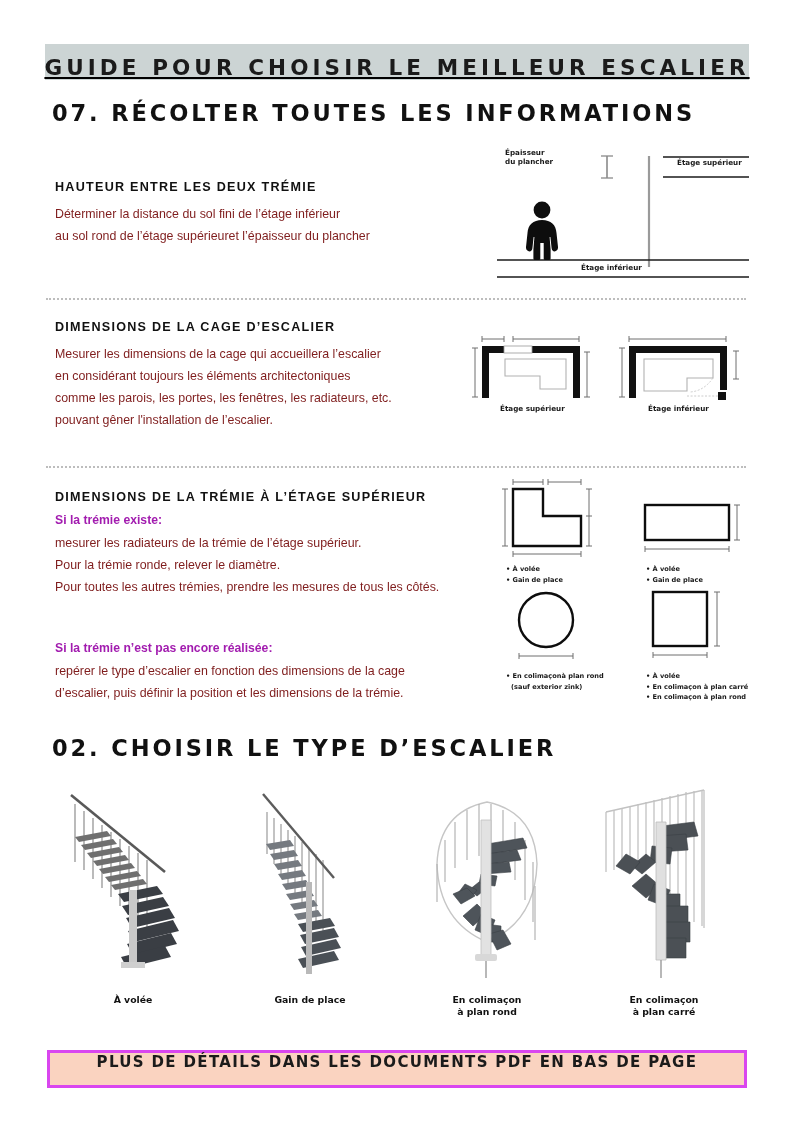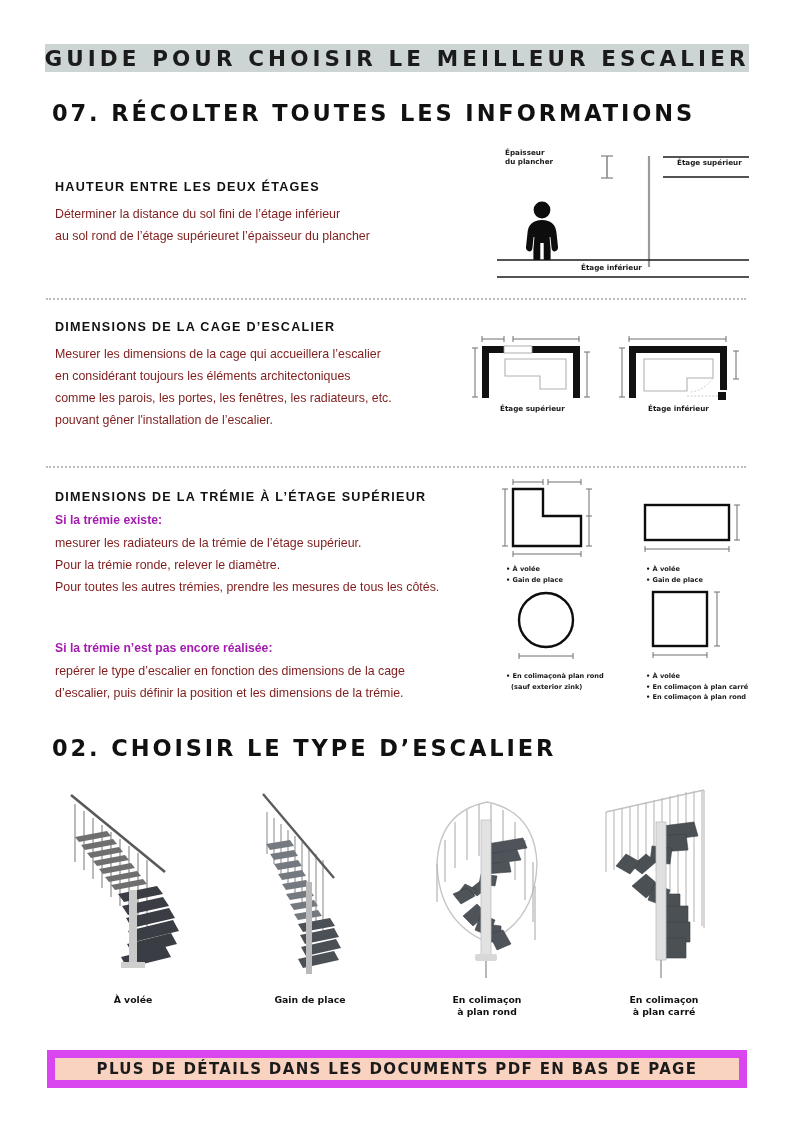--- a/index.html
+++ b/index.html
@@ -12,23 +12,23 @@
     position: relative;
     overflow: hidden;
   }
 
   .page { position: absolute; inset: 0; }
 
   
   .title-banner {
     position: absolute;
     left: 45px; top: 44px;
-    width: 704px; height: 28px;
+    width: 704px; height: 36px;
     background: #ccd4d4;
-    display: flex; align-items: center; justify-content: center;
+    display: flex; align-items: flex-end; justify-content: center; text-decoration: underline;
   }
   .title-banner-text {
     font-size: 21.5px;
     font-weight: 700;
     letter-spacing: 4.1px;
     color: #1b1b1b;
     font-family: "DejaVu Sans", sans-serif;
     white-space: nowrap;
   }
 
@@ -125,22 +125,22 @@
     line-height: 11.5px;
     text-align: center;
   }
 
   
   .cta {
     position: absolute;
     left: 47px; top: 1050px;
     width: 700px; height: 38px;
     background: #fad3c0;
-    border: 8px solid #d946ef;
-    display: flex; align-items: center; justify-content: center;
+    border: 3px solid #d946ef;
+    display: flex; justify-content: center;
   }
   .cta-text {
     font-family: "DejaVu Sans", sans-serif;
     font-size: 15px;
     font-weight: 700;
     letter-spacing: 1.35px;
     color: #1b1b1b;
     white-space: nowrap;
   }
 </style>
@@ -149,21 +149,21 @@
 
 <div class="page">
 
   <div class="title-banner">
     <span class="title-banner-text">GUIDE POUR CHOISIR LE MEILLEUR ESCALIER</span>
   </div>
 
   <div class="section-heading" id="sec1-heading">07. RÉCOLTER TOUTES LES INFORMATIONS</div>
 
   <div class="block" id="blk-hauteur">
-    <div class="block-title">HAUTEUR ENTRE LES DEUX ÉTAGES</div>
+    <div class="block-title">HAUTEUR ENTRE LES DEUX TRÉMIE</div>
     <div class="block-line">Déterminer la distance du sol fini de l’étage inférieur</div>
     <div class="block-line">au sol rond de l’étage supérieuret l’épaisseur du plancher</div>
   </div>
 
   <div class="diagram" id="dia-hauteur">
     <svg width="252" height="130" viewBox="0 0 252 130">
 
       <line x1="152" y1="8" x2="152" y2="119" stroke="#9a9a9a" stroke-width="2.2"></line>
 
       <line x1="110" y1="8" x2="110" y2="30" stroke="#8a8a8a" stroke-width="1.6"></line>

